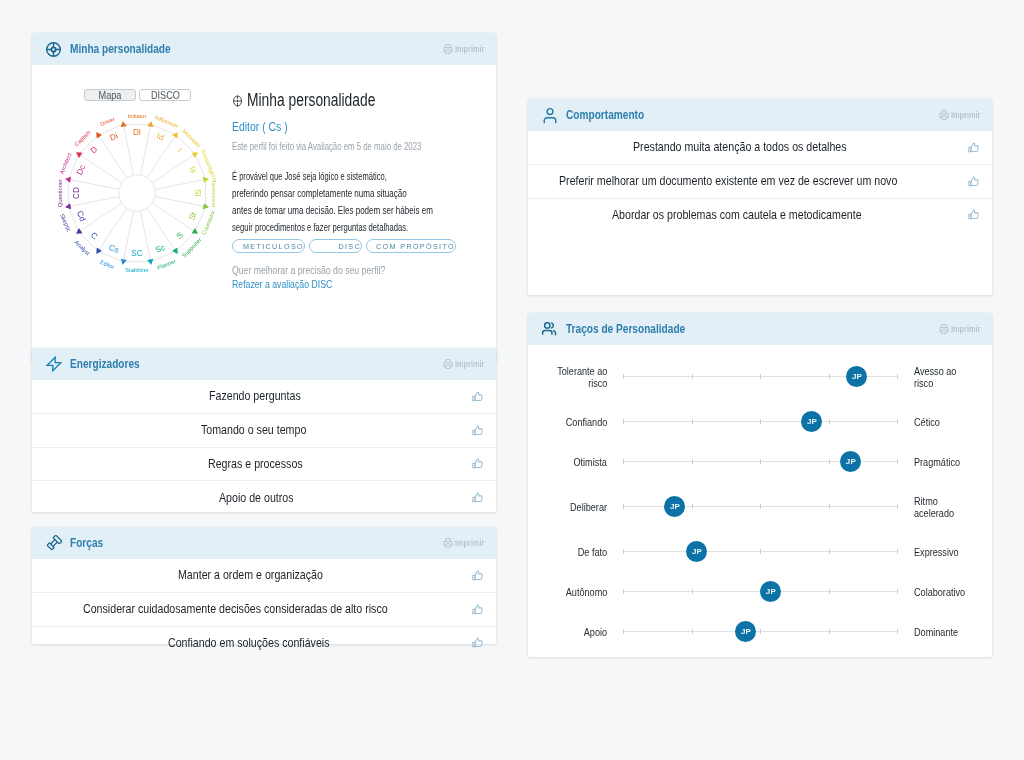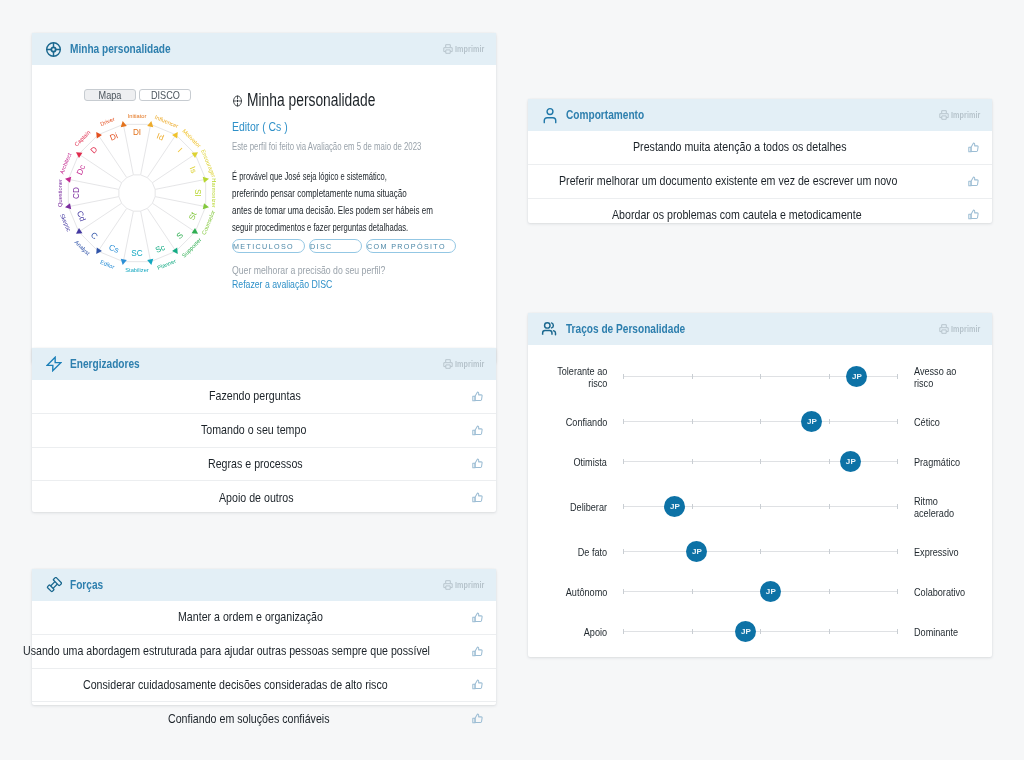--- a/index.html
+++ b/index.html
@@ -46,32 +46,32 @@
               transform:scaleX(.79);transform-origin:left center;}
   .info-sub{color:#2e90c8;font-size:13.4px;margin-top:8px;
             transform:scaleX(.78);transform-origin:left center;}
   .info-meta{color:#9aa3ab;font-size:10px;margin-top:7px;
              transform:scaleX(.78);transform-origin:left center;}
   .info-desc{color:#1b2228;font-size:10px;line-height:17px;margin-top:16px;width:300px;}
   .info-desc .dl{display:block;white-space:nowrap;transform-origin:left center;}
   .tags{display:flex;gap:4px;margin-top:3px;}
   .tag{border:1px solid #93c7e4;border-radius:8px;color:#4a86a6;font-size:7.2px;
        letter-spacing:1.35px;white-space:nowrap;height:14px;
-       line-height:13px;box-sizing:border-box;text-align:left;}
+       line-height:13px;box-sizing:border-box;text-align:right;}
   .tag:nth-child(1){width:73px;}
   .tag:nth-child(2){width:53px;}
   .tag:nth-child(3){width:90px;}
   .ask{color:#9aa3ab;font-size:10.3px;margin-top:12px;
        transform:scaleX(.845);transform-origin:left center;}
   .relink{color:#2e90c8;font-size:10.9px;margin-top:2px;
           transform:scaleX(.80);transform-origin:left center;}
 
   #card-energizers{left:32px;top:348px;width:464px;height:164px;}
-  #card-strengths{left:32px;top:569px;width:464px;height:136px;}
-  #card-behavior{left:528px;top:99px;width:464px;height:124px;}
+  #card-strengths{left:32px;top:527px;width:464px;height:117px;}
+  #card-behavior{left:528px;top:99px;width:464px;height:196px;}
   #card-traits{left:528px;top:313px;width:464px;height:344px;}
 
   .traits-body{position:relative;}
   .trait-row{position:absolute;left:0;width:464px;height:34px;}
   .trait-left{position:absolute;right:385px;top:0;height:34px;width:120px;text-align:right;
               font-size:10.6px;color:#1f272d;line-height:12px;
               display:flex;flex-direction:column;justify-content:center;align-items:flex-end;}
   .trait-right{position:absolute;left:386px;top:0;height:34px;width:110px;text-align:left;
                font-size:10.6px;color:#1f272d;line-height:12px;
                display:flex;flex-direction:column;justify-content:center;align-items:flex-start;}
@@ -284,29 +284,20 @@
       <div class="list-row">
         <span class="lbl">Manter a ordem e organização</span>
         <span class="thumb-wrap">
           <svg width="11" height="11" viewBox="0 0 22 22" fill="none" stroke="#9cbdd4" stroke-width="2.1" stroke-linejoin="round">
             <path d="M6.1 10.3v9.3H1.6v-9.3z"></path>
             <path d="M6.1 10.3 11 1.8c1.4 0 2.3 1 2.3 2.3v3.6h5.1c1.2 0 2 1 1.8 2.2l-1.1 7.1c-.2 1.3-1.1 2.1-2.3 2.1H6.1z"></path>
           </svg>
         </span>
       </div>
       <div class="list-row">
-        <span class="lbl">Usando uma abordagem estruturada para ajudar outras pessoas sempre que possível</span>
-        <span class="thumb-wrap">
-          <svg width="11" height="11" viewBox="0 0 22 22" fill="none" stroke="#9cbdd4" stroke-width="2.1" stroke-linejoin="round">
-            <path d="M6.1 10.3v9.3H1.6v-9.3z"></path>
-            <path d="M6.1 10.3 11 1.8c1.4 0 2.3 1 2.3 2.3v3.6h5.1c1.2 0 2 1 1.8 2.2l-1.1 7.1c-.2 1.3-1.1 2.1-2.3 2.1H6.1z"></path>
-          </svg>
-        </span>
-      </div>
-      <div class="list-row">
         <span class="lbl">Considerar cuidadosamente decisões consideradas de alto risco</span>
         <span class="thumb-wrap">
           <svg width="11" height="11" viewBox="0 0 22 22" fill="none" stroke="#9cbdd4" stroke-width="2.1" stroke-linejoin="round">
             <path d="M6.1 10.3v9.3H1.6v-9.3z"></path>
             <path d="M6.1 10.3 11 1.8c1.4 0 2.3 1 2.3 2.3v3.6h5.1c1.2 0 2 1 1.8 2.2l-1.1 7.1c-.2 1.3-1.1 2.1-2.3 2.1H6.1z"></path>
           </svg>
         </span>
       </div>
       <div class="list-row">
         <span class="lbl">Confiando em soluções confiáveis</span>

